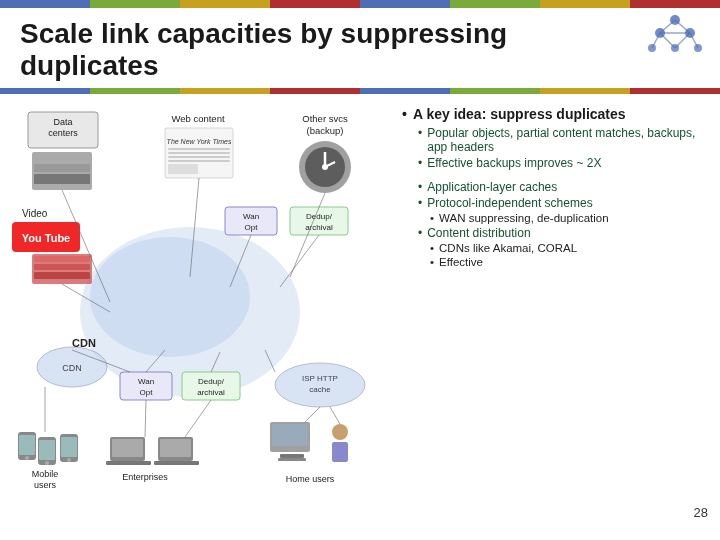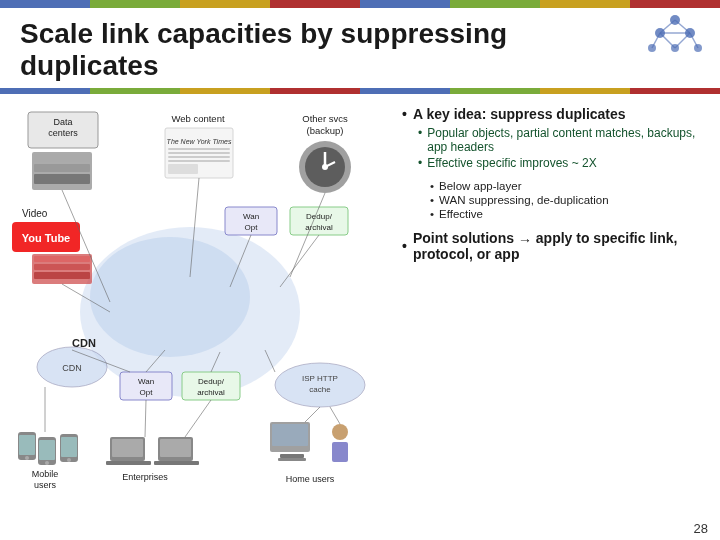--- a/index.html
+++ b/index.html
@@ -100,21 +100,21 @@
     }
     .sub-sub-bullet::before {
       content: "•";
       margin-right: 5px;
       flex-shrink: 0;
     }
 
     
     .slide-number {
       position: absolute;
-      bottom: 4px;
+      bottom: 20px;
       right: 12px;
       font-size: 13px;
       color: #333;
     }
 
     
     .diagram-svg {
       width: 375px;
       height: 415px;
     }
@@ -317,40 +317,44 @@
   <div class="text-area">
 
     <div class="bullet-point">
       <div class="bullet-main">
         <span>A key idea: suppress duplicates</span>
       </div>
       <div class="sub-bullet">
         <span>Popular objects, partial content matches, backups, app headers</span>
       </div>
       <div class="sub-bullet">
-        <span>Effective specific improves ~ 2X</span>
+        <span>Effective backups improves ~ 2X</span>
       </div>
     </div>
 
     <div class="bullet-point">
-      <div class="sub-sub-bullet">
-        <span>Below app-layer</span>
+      <div class="sub-bullet">
+        <span>Application-layer caches</span>
+      </div>
+      <div class="sub-bullet">
+        <span>Protocol-independent schemes</span>
       </div>
       <div class="sub-sub-bullet">
         <span>WAN suppressing, de-duplication</span>
       </div>
+      <div class="sub-bullet">
+        <span>Content distribution</span>
+      </div>
+      <div class="sub-sub-bullet">
+        <span>CDNs like Akamai, CORAL</span>
+      </div>
       <div class="sub-sub-bullet">
         <span>Effective</span>
       </div>
     </div>
 
-    <div class="bullet-point">
-      <div class="bullet-main">
-        <span>Point solutions → apply to specific link, protocol, or app</span>
-      </div>
-    </div>
 
   </div>
 </div>
 
 <div class="slide-number">
   <span>28</span>
 </div>
 
 </body></html>

